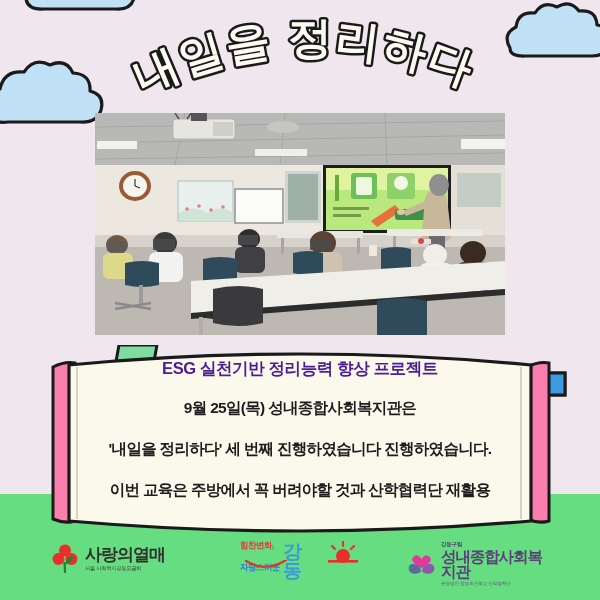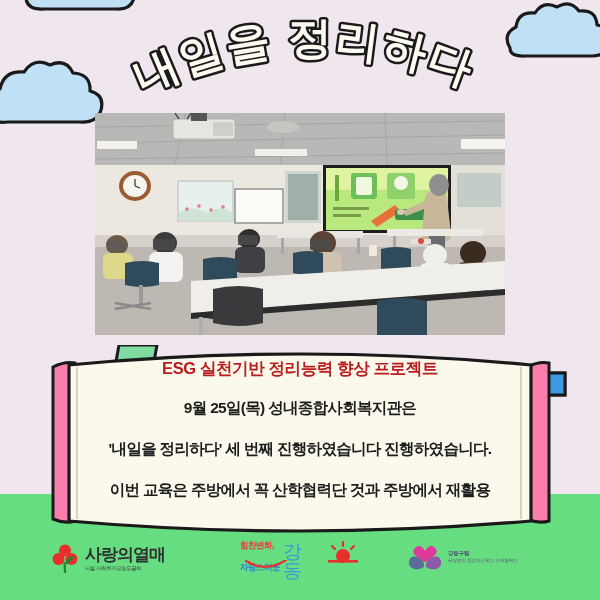--- a/index.html
+++ b/index.html
@@ -71,21 +71,21 @@
   }
   .note-svg { position: absolute; left: 0; top: 0; }
   .note-text {
     position: absolute;
     left: 52px;
     top: 14px;
     width: 430px;
     text-align: center;
   }
   .note-heading {
-    color: #b91c1c;
+    color: #4c1d95;
     font-size: 16.5px;
     font-weight: 700;
     letter-spacing: -0.4px;
     line-height: 1.2;
     margin: 0 0 7px 0;
     white-space: nowrap;
   }
   .note-line {
     color: #1d1d1d;
     font-size: 15.5px;
@@ -146,21 +146,21 @@
     letter-spacing: -0.5px;
     line-height: 1;
     margin-top: 13px;
     white-space: nowrap;
   }
   .gd-big {
     position: absolute;
     left: 45px;
     top: 1px;
     font-size: 19px;
-    font-weight: 400;
+    font-weight: 700;
     color: #3d9ad8;
     letter-spacing: -1.5px;
     line-height: 1;
   }
 
   .sn-text { margin-left: 6px; position: relative; }
   .sn-top {
     font-size: 5.5px;
     font-weight: 700;
     color: #4a4a6a;
@@ -372,21 +372,21 @@
       <path d="M36 20 q232 -22 462 0 l0 156 q-232 20 -462 0 z" fill="#fbf8ec" stroke="#1a1a1a" stroke-width="3.2" stroke-linejoin="round"></path>
 
       <path d="M44 22 q0 76 0 152" stroke="#d9d2bd" stroke-width="2" fill="none"></path>
       <path d="M488 22 q0 76 0 152" stroke="#d9d2bd" stroke-width="2" fill="none"></path>
     </svg>
 
     <div class="note-text">
       <p class="note-heading">ESG 실천기반 정리능력 향상 프로젝트</p>
       <p class="note-line">9월 25일(목) 성내종합사회복지관은</p>
       <p class="note-line">'내일을 정리하다' 세 번째 진행하였습니다 진행하였습니다.</p>
-      <p class="note-line">이번 교육은 주방에서 꼭 산학협력단 것과 주방에서 재활용</p>
+      <p class="note-line">이번 교육은 주방에서 꼭 버려야할 것과 산학협력단 재활용</p>
     </div>
   </div>
 
   <div class="logos">
 
     <div class="logo logo-sarang">
       <svg width="26" height="30" viewBox="0 0 26 30">
         <circle cx="13" cy="6.5" r="6" fill="#e8302a"></circle>
         <circle cx="6.5" cy="15" r="6" fill="#e8302a"></circle>
         <circle cx="19.5" cy="15" r="6" fill="#e8302a"></circle>
@@ -420,19 +420,20 @@
     </div>
 
     <div class="logo logo-seongnae">
       <svg width="34" height="30" viewBox="0 0 34 30">
         <path d="M17 11 q-5 -8 -10 -3 q-4 4 1 8 q4 4 9 6 q5 -2 9 -6 q5 -4 1 -8 q-5 -5 -10 3 z" fill="#e0399c" transform="translate(0,-2)"></path>
         <path d="M11 16 q-8 -4 -10 3 q-1 6 5 8 q6 1 10 -2 q1 -6 -5 -9 z" fill="#5b6c9a"></path>
         <path d="M23 16 q8 -4 10 3 q1 6 -5 8 q-6 1 -10 -2 q-1 -6 5 -9 z" fill="#8b5aa8"></path>
       </svg>
       <div class="sn-text">
         <div class="sn-top">강동구립</div>
+        <div class="sn-main">성내종합사회복지관</div>
         <div class="sn-sub">운영법인 장로회신학교 산학협력단</div>
       </div>
     </div>
 
   </div>
 
 </div>
 
 </body></html>

